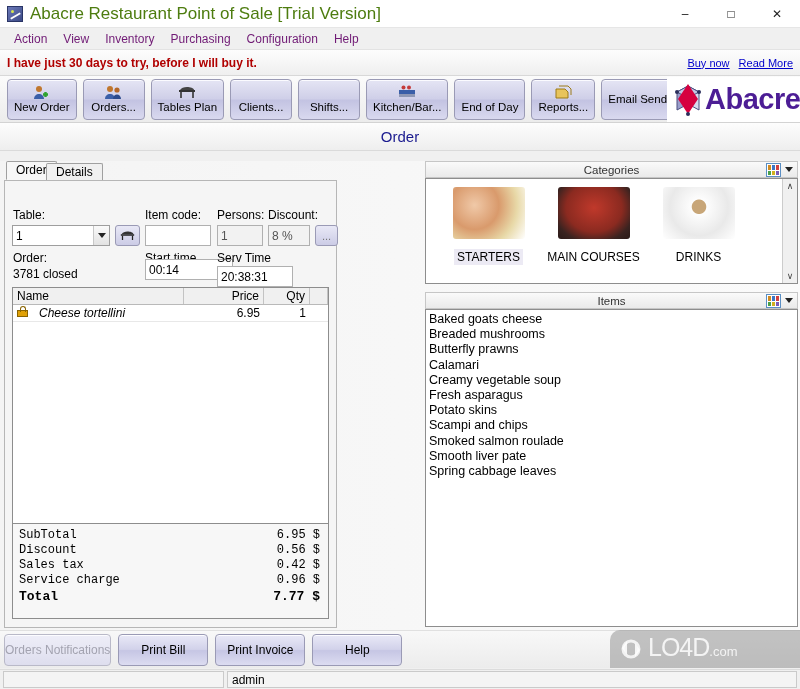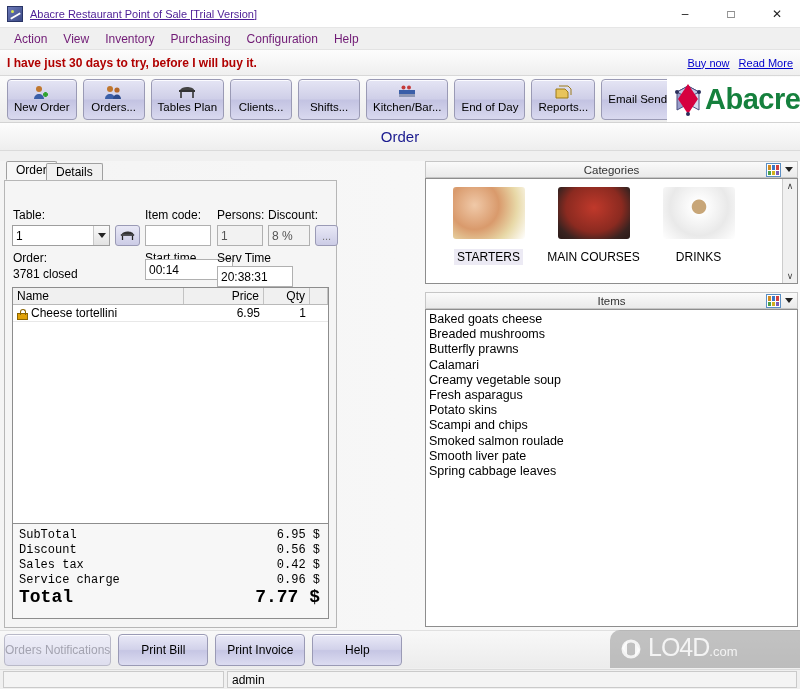--- a/index.html
+++ b/index.html
@@ -23,21 +23,21 @@
     border:1px solid #2a3566; position:relative; flex:none;
   }
   #app-icon:after{
     content:""; position:absolute; left:2px; top:8px; width:11px; height:2px;
     background:#fff; transform:rotate(-30deg); box-shadow:0 4px 0 -1px #fff;
   }
   #app-icon:before{
     content:""; position:absolute; left:3px; top:3px; width:3px;height:3px;
     background:#d8e64a; border-radius:50%;
   }
-  #title-text{ font-size:11px; color:#4c1d95;text-decoration:underline; }
+  #title-text{ font-size:17px; color:#4d7c0f; }
   .wbtn{
     width:46px; height:28px; display:flex; align-items:center; justify-content:center;
     font-size:12px; color:#222; cursor:default;
   }
   #winbtns{ position:absolute; right:0; top:0; display:flex; }
 
   
   #menubar{
     height:22px; background:#f0f0f0; display:flex; align-items:center;
     padding-left:6px; border-bottom:1px solid #e3e3e3;
@@ -71,21 +71,21 @@
     font-size:11.5px; color:#000; padding:2px 6px 3px; min-width:62px;
     box-shadow:inset 0 1px 0 #fbfbff;
   }
   .tbtn .tlabel{ line-height:12px; white-space:nowrap; }
   .tbtn .ticon{ height:16px; margin-bottom:1px; display:flex; align-items:center; }
   #abacre-logo{
     position:absolute; right:0; top:1px; width:133px; height:45px;
     background:#fff; display:flex; align-items:center; overflow:hidden;
   }
   #abacre-word{
-    font-size:29px; font-weight:bold; color:#15803d;
+    font-size:29px; font-weight:bold; color:#4c1d95;
     font-family:"Liberation Sans", sans-serif; letter-spacing:-0.5px;
     margin-left:38px; line-height:29px;
   }
 
   
   #pagetitle{
     height:28px; background:linear-gradient(#fdfdfd,#eeeeee);
     display:flex; align-items:center; justify-content:center;
     font-size:15px; color:#1b1b8f; border-bottom:1px solid #dadada;
   }
@@ -135,41 +135,41 @@
     border:1px solid #8d8d8d; background:#fff;
   }
   #gridhead{ display:flex; height:17px; background:#f0f0f0; border-bottom:1px solid #b9b9b9; }
   .gh{ font-size:12px; padding:1px 4px 0; border-right:1px solid #c3c3c3; }
   .gh.name{ flex:1; }
   .gh.price{ width:80px; text-align:right; }
   .gh.qty{ width:46px; text-align:right; }
   .gh.end{ width:18px; }
   .growrow{ display:flex; height:17px; border-bottom:1px solid #e8e8e8; align-items:center; }
   .gc{ font-size:12px; padding:0 4px; }
-  .gc.name{ flex:1; display:flex; align-items:flex-end; gap:3px; }
+  .gc.name{ flex:1; display:flex; align-items:flex-start; gap:11px;font-style:italic; }
   .gc.price{ width:80px; text-align:right; }
   .gc.qty{ width:46px; text-align:right; }
   .gc.end{ width:18px; }
   .lock-ic{ width:11px; height:11px; position:relative; display:inline-block; flex:none; }
   .lock-ic i{
     position:absolute; left:0; bottom:0; width:11px; height:7px;
     background:#e0a106; border:1px solid #8a6400; box-sizing:border-box;
   }
   .lock-ic b{
     position:absolute; left:2.5px; top:0; width:6px; height:6px;
     border:1.5px solid #8a6400; border-bottom:none; border-radius:3px 3px 0 0;
   }
   #totals{
     position:absolute; left:7px; right:7px; bottom:8px; height:96px;
     border:1px solid #8d8d8d; background:#f7f7f7;
     font-family:"Liberation Mono", monospace; font-size:12px;
     padding:4px 8px 0 6px;
   }
   .trow{ display:flex; justify-content:space-between; line-height:15px; }
-  .trow.grand{ font-weight:bold; font-size:18px; line-height:18px; }
+  .trow.grand{ font-weight:bold; font-size:13px; line-height:18px; }
 
   
   #splitter{ position:absolute; left:343px; top:0; width:82px; bottom:0; }
 
   
   #rightpanel{ position:absolute; left:425px; right:2px; top:0; bottom:0; }
   .panelhead{
     height:17px; background:linear-gradient(#fafafa,#eaeaea);
     border:1px solid #c6c6c6; display:flex; align-items:center;
     justify-content:center; position:relative; font-size:11.5px; color:#333;

